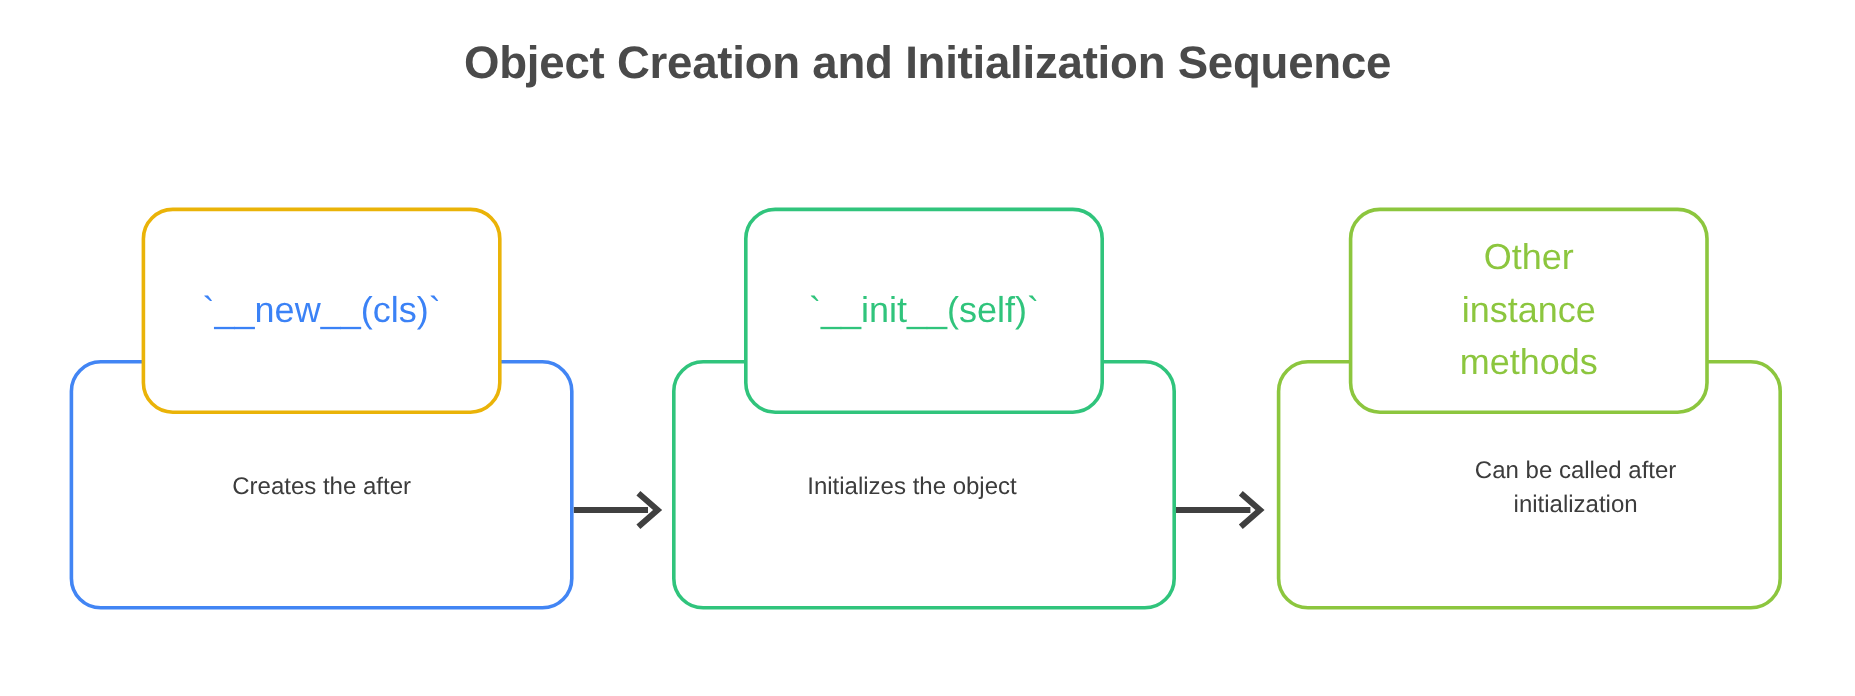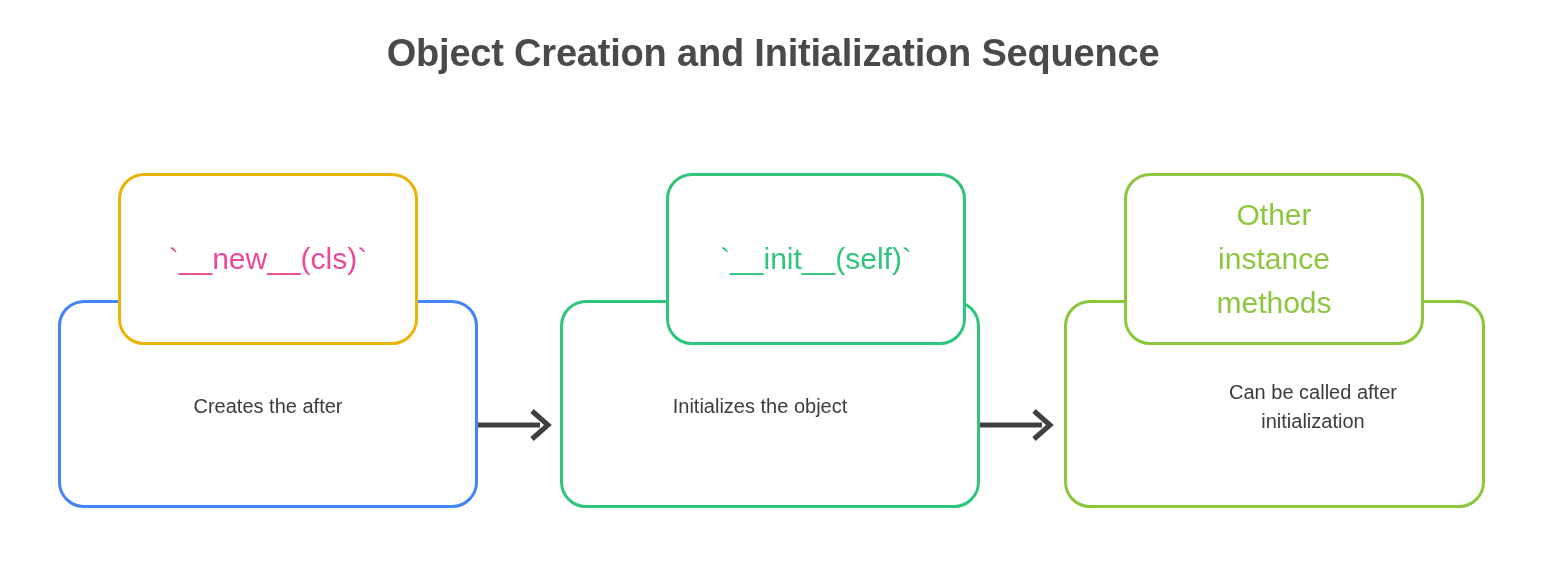--- a/index.html
+++ b/index.html
@@ -62,21 +62,21 @@
     z-index: 2;
     display: flex;
     align-items: center;
     justify-content: center;
   }
 
   .node-label {
     font-size: 30px;
     line-height: 44px;
     text-align: center;
-    color: #ec4899;
+    color: #3b82f6;
     white-space: pre-line;
   }
 
   .node-desc {
     position: absolute;
     z-index: 3;
     text-align: center;
     font-size: 20px;
     line-height: 29px;
     color: #3c3c3c;
@@ -86,21 +86,21 @@
   
   #group-new .node-outer { left: 58px;  top: 300px; width: 420px; height: 208px; }
   #group-new .node-inner { left: 118px; top: 173px; width: 300px; height: 172px; }
   #group-new .node-desc  { left: 58px;  top: 392px; width: 420px; }
 
   
   #group-init .node-outer,
   #group-init .node-inner { border-color: #30c47c; }
   #group-init .node-label { color: #30c47c; }
   #group-init .node-outer { left: 560px; top: 300px; width: 420px; height: 208px; }
-  #group-init .node-inner { left: 620px; top: 173px; width: 300px; height: 172px; margin-left: 46px; }
+  #group-init .node-inner { left: 620px; top: 173px; width: 300px; height: 172px; }
   #group-init .node-desc  { left: 548px; top: 392px; width: 424px; }
 
   
   #group-other .node-outer,
   #group-other .node-inner { border-color: #8cc63e; }
   #group-other .node-label { color: #8cc63e; }
   #group-other .node-outer { left: 1064px; top: 300px; width: 421px; height: 208px; }
   #group-other .node-inner { left: 1124px; top: 173px; width: 300px; height: 172px; }
   #group-other .node-desc  { left: 1064px; top: 378px; width: 498px; }
 

